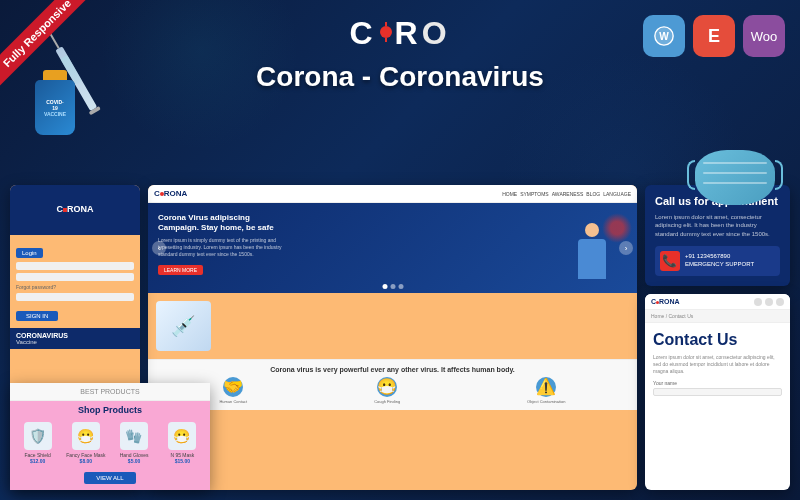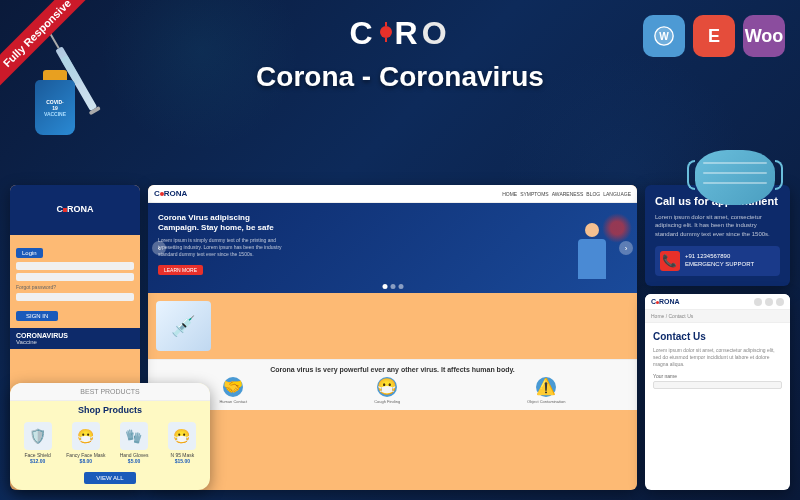--- a/index.html
+++ b/index.html
@@ -577,21 +577,21 @@
       background: #f5f5f5;
       padding: 3px 6px;
       font-size: 5px;
       color: #888;
       border-bottom: 1px solid #eee;
     }
     .contact-content {
       padding: 8px;
     }
     .contact-title {
-      font-size: 10px;
+      font-size: 16px;
       font-weight: bold;
       color: #0d2a6a;
       margin-bottom: 5px;
     }
     .contact-desc {
       font-size: 5px;
       color: #888;
       line-height: 1.4;
       margin-bottom: 5px;
     }
@@ -607,22 +607,22 @@
       border: 1px solid #ddd;
       border-radius: 2px;
     }
 
     
     .shop-panel {
       position: absolute;
       bottom: 10px;
       left: 10px;
       width: 200px;
-      background: #fef9c3;
-      border-radius: 12px;
+      background: #f9a8d4;
+      border-radius: 0;
       overflow: hidden;
       box-shadow: 0 4px 15px rgba(0,0,0,0.4);
     }
     .shop-header {
       background: #f8f8f8;
       padding: 5px;
       text-align: center;
       font-size: 7px;
       color: #888;
       border-bottom: 1px solid #eee;
@@ -730,21 +730,21 @@
     <svg width="22" height="22" viewBox="0 0 24 24" fill="white">
       <circle cx="12" cy="12" r="10" fill="none" stroke="white" stroke-width="1.5"></circle>
       <path d="M2 12c0 5.5 4.5 10 10 10s10-4.5 10-10S17.5 2 12 2 2 6.5 2 12z" fill="white" opacity="0.2"></path>
       <text x="12" y="16" text-anchor="middle" font-size="11" font-weight="bold" fill="white">W</text>
     </svg>
   </div>
   <div class="platform-icon pi-el">
     <span style="font-size:18px; font-weight:900; color:white;">E</span>
   </div>
   <div class="platform-icon pi-woo">
-    <span style="font-size:18px; font-weight:700; color:white;">Woo</span>
+    <span style="font-size:13px; font-weight:400; color:white;">Woo</span>
   </div>
 </div>
 
 <div class="header">
   <div class="logo">
     <span class="logo-text">C</span>
     <span style="display:inline-flex; align-items:center; position:relative; margin: 0 1px;">
       <span class="logo-dot"></span>
     </span>
     <span class="logo-text">R</span>

